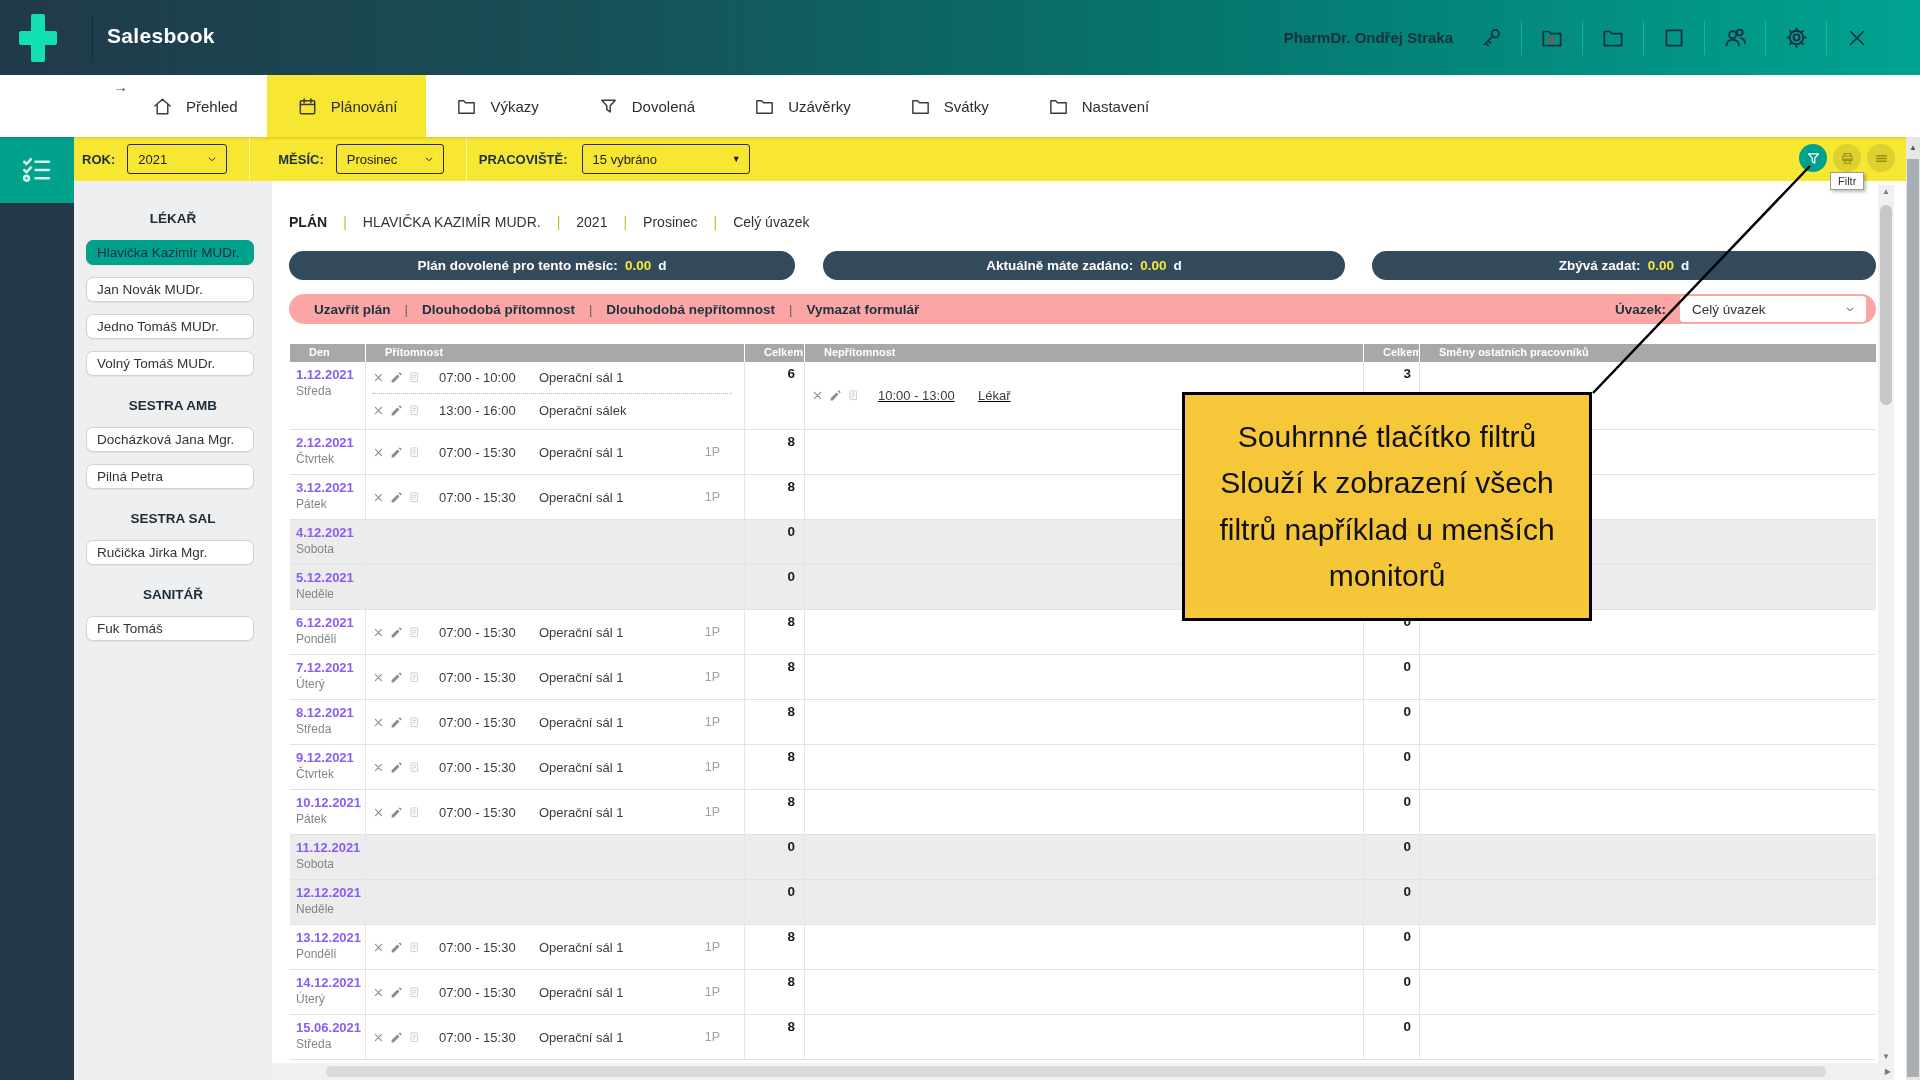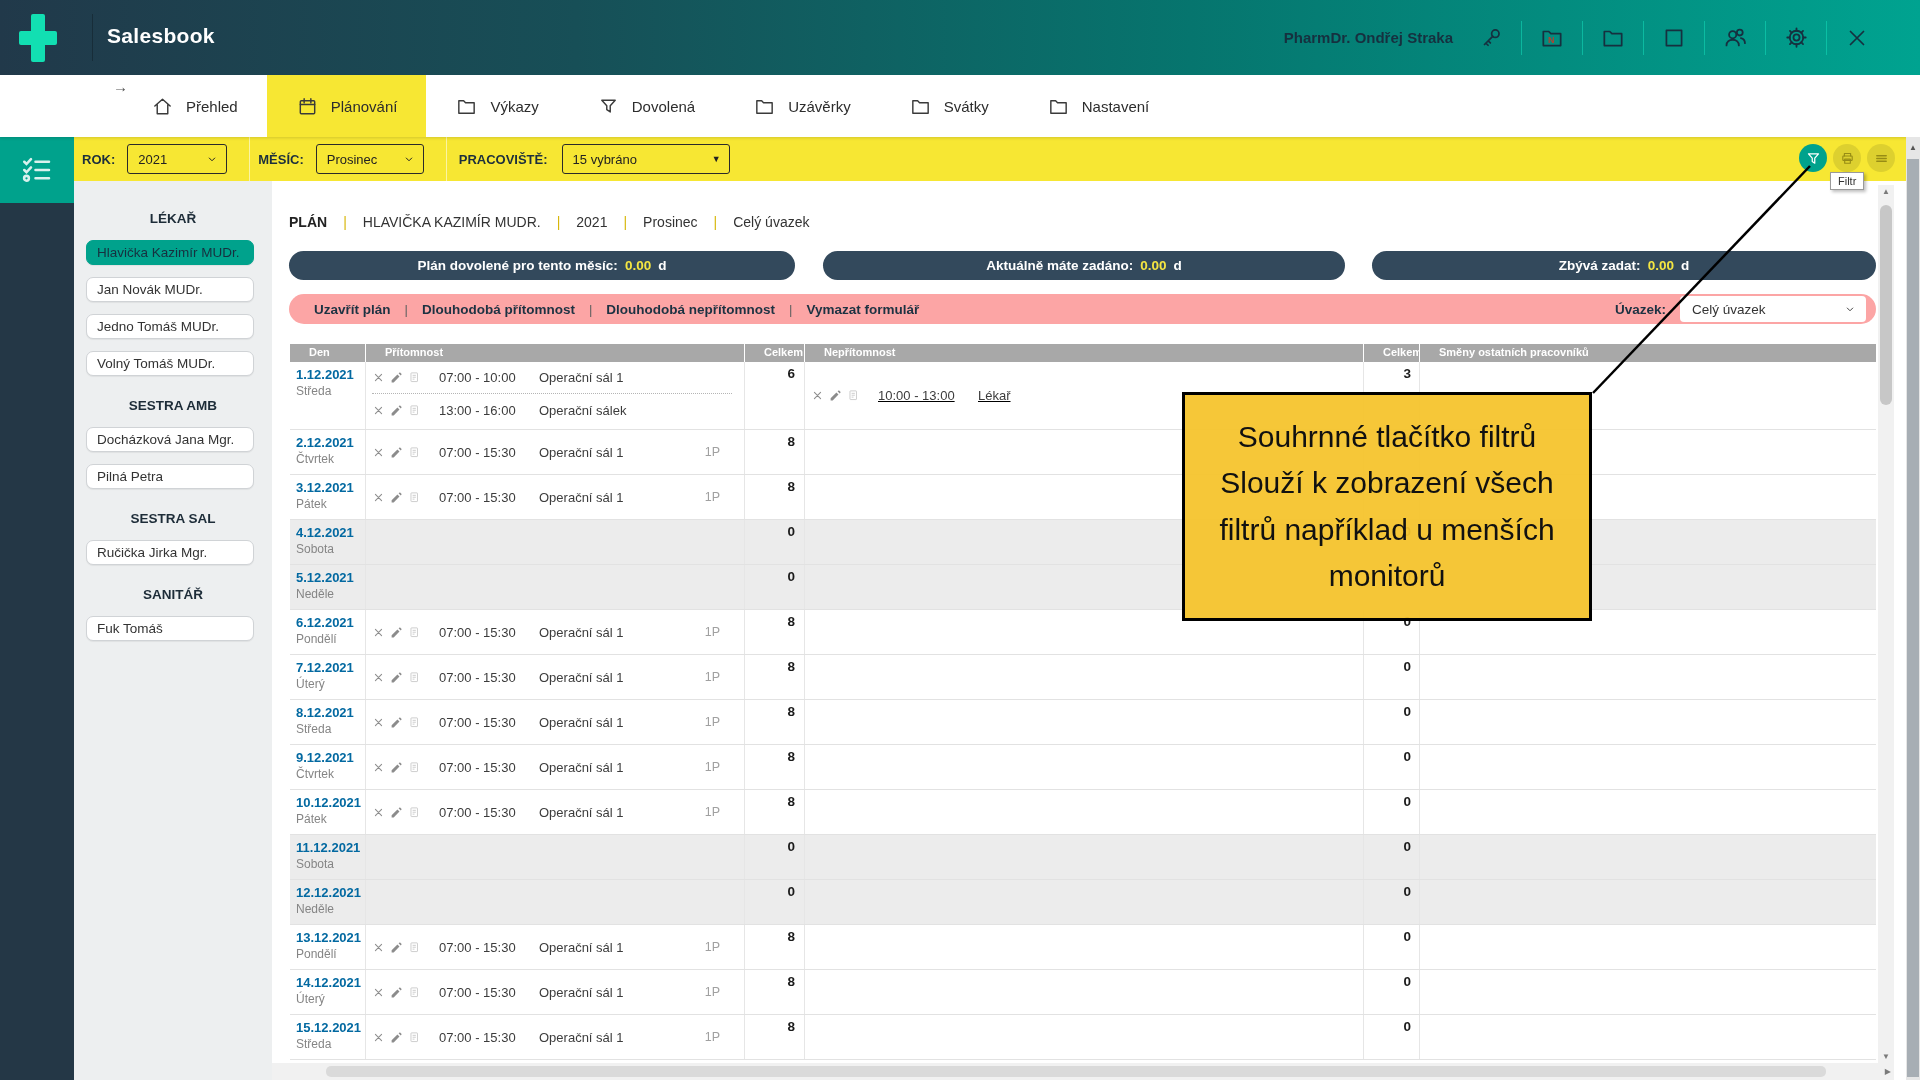--- a/index.html
+++ b/index.html
@@ -90,21 +90,21 @@
   .ghead { display:flex; height:18px; background:#a8a8a8; }
   .ghead .hc { font-size:11px; font-weight:bold; color:#fff; padding:2px 0 0 19px;
     border-right:1px solid #fff; white-space:nowrap; overflow:hidden; }
   .ghead .hc:last-child { border-right:none; }
   .w-den{width:76px;} .w-pres{width:379px;} .w-tot1{width:60px;} .w-abs{width:559px;} .w-tot2{width:56px;} .w-smeny{width:456px;}
   .trow { display:flex; min-height:45px; border-bottom:1px solid #e2e2e2; background:#fff; }
   .trow.weekend { background:#ececec; }
   .trow > div { border-right:1px solid #e6e6e6; }
   .trow > div:last-child { border-right:none; }
   .c-den { width:76px; padding:5px 0 0 6px; }
-  .c-den .date { font-size:13px; font-weight:bold; color:#0369a1; }
+  .c-den .date { font-size:13px; font-weight:bold; color:#8b5cf6; }
   .c-den .day { font-size:12px; color:#858585; margin-top:2px; }
   .c-pres { width:379px; padding:4px 0 4px 6px; display:flex; flex-direction:column; justify-content:center; }
   .c-tot1 { width:60px; text-align:right; padding:4px 9px 0 0; font-size:13.5px; font-weight:bold; color:#1a1a1a; }
   .c-abs { width:559px; padding:4px 0 4px 6px; display:flex; flex-direction:column; justify-content:center;text-decoration:underline; }
   .c-tot2 { width:56px; text-align:right; padding:4px 8px 0 0; font-size:13.5px; font-weight:bold; color:#1a1a1a; }
   .c-smeny { width:456px; }
   .entry { display:flex; align-items:center; min-height:26px; }
   .entry.divided { border-bottom:1px dotted #b5b5b5; padding-bottom:5px; margin-bottom:4px; margin-right:12px; }
   .e-icons { display:flex; align-items:center; gap:5px; margin-right:18px; }
   .e-icons span { display:flex; cursor:pointer; }
@@ -246,21 +246,21 @@
 
 <div class="filter-bar">
   <span class="f-label">ROK:</span>
   <div class="f-select" style="width:100px;margin-left:12px;">
     <span>2021</span>
     <svg width="12" height="12" viewBox="0 0 24 24">
         <path d="M6 9.5l6 6 6-6"></path>
       </svg>
   </div>
   <span class="f-sep" style="margin-left:22px;"></span>
-  <span class="f-label" style="margin-left:8px;">MĚSÍC:</span>
+  <span class="f-label" style="margin-left:28px;">MĚSÍC:</span>
   <div class="f-select" style="width:108px;margin-left:12px;">
     <span>Prosinec</span>
     <svg width="12" height="12" viewBox="0 0 24 24">
         <path d="M6 9.5l6 6 6-6"></path>
       </svg>
   </div>
   <span class="f-sep" style="margin-left:22px;"></span>
   <span class="f-label" style="margin-left:12px;">PRACOVIŠTĚ:</span>
   <div class="f-select" style="width:168px;margin-left:14px;">
     <span>15 vybráno</span>
@@ -808,21 +808,21 @@
             <span class="e-tag">1P</span>
           </div>
         </div>
     <div class="c-tot1">8</div>
     <div class="c-abs"></div>
     <div class="c-tot2">0</div>
     <div class="c-smeny"></div>
   </div>
       <div class="trow">
     <div class="c-den">
-      <div class="date">15.12.2021</div>
+      <div class="date">15.06.2021</div>
       <div class="day">Středa</div>
     </div>
     <div class="c-pres">
           <div class="entry">
             <span class="e-icons">
               <span>
                 <svg width="13" height="13" viewBox="0 0 19 19">
                   <path d="M5 5l9 9M14 5L5 14" stroke="#8e8e8e" stroke-width="1.6" stroke-linecap="round"></path>
                 </svg>
               </span>

